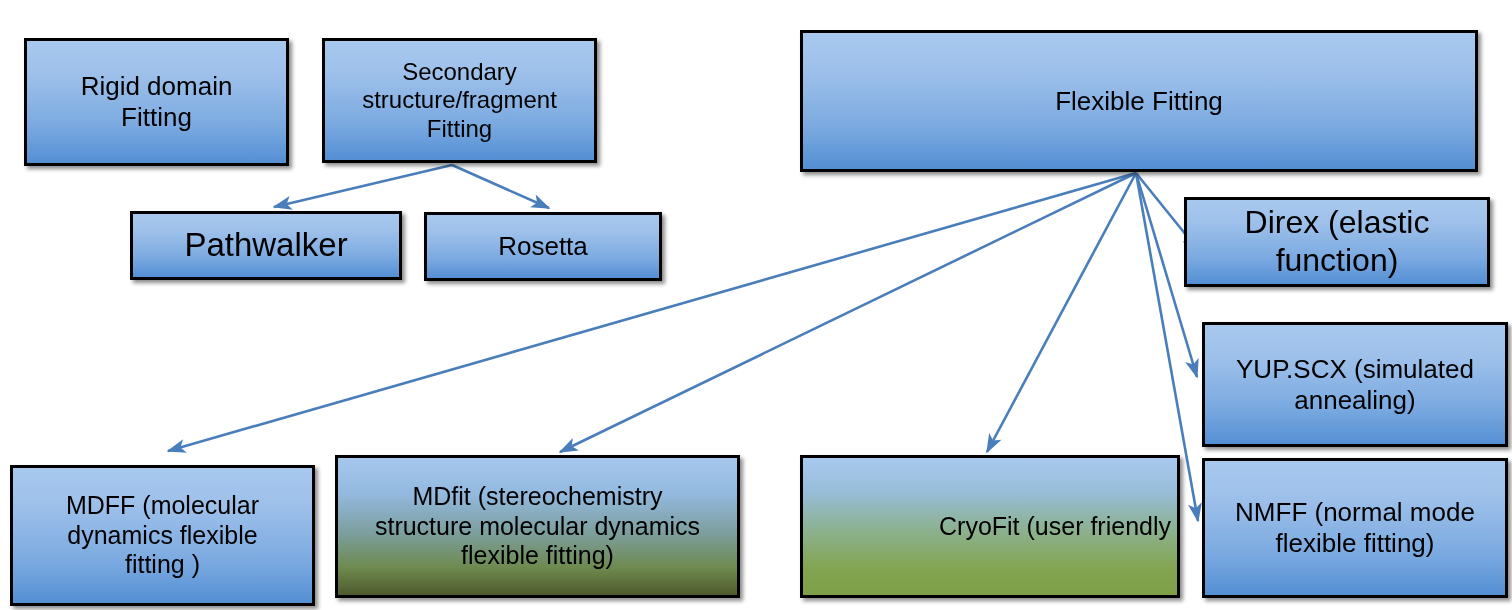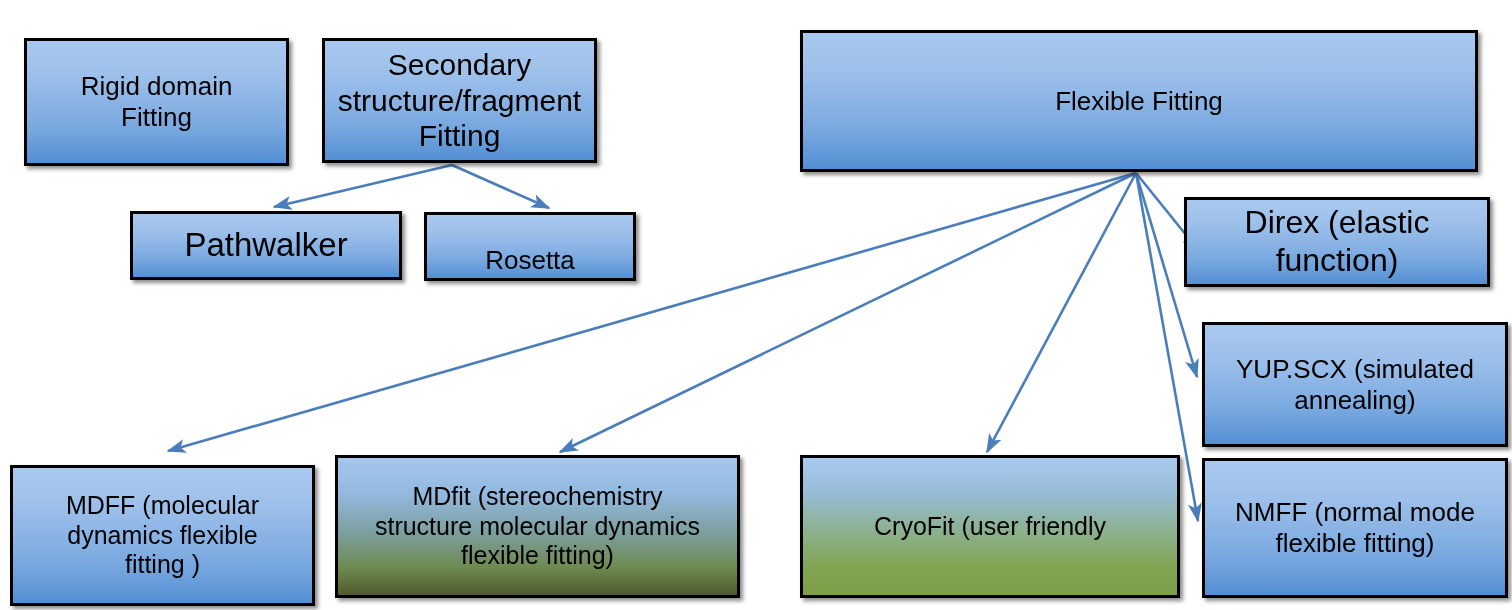--- a/index.html
+++ b/index.html
@@ -41,32 +41,33 @@
     padding: 2px 6px;
   }
   .fill-blue {
     background: linear-gradient(to bottom, #a8c8ee 0%, #9dc0ea 28%, #7aa9e0 70%, #548fd4 100%);
   }
   .fill-bluegreen {
     background: linear-gradient(to bottom, #a6c7ee 0%, #93b9df 26%, #7c9e9d 55%, #6e8a4f 80%, #4f5a2c 100%);
   }
   .fill-greenish {
     background: linear-gradient(to bottom, #a9c9ef 0%, #97bdd8 25%, #8bb08a 55%, #83a552 80%, #7d9f47 100%);
+    justify-content: flex-end;
   }
   .node span {
     display: block;
     width: 100%;
   }
 
   
   #box-rigid       { left: 24px;   top: 38px;  width: 265px; height: 128px; font-size: 26px; }
-  #box-secondary   { left: 322px;  top: 38px;  width: 275px; height: 125px; font-size: 30px; }
+  #box-secondary   { left: 322px;  top: 38px;  width: 275px; height: 125px; font-size: 24px; }
   #box-flexible    { left: 800px;  top: 30px;  width: 678px; height: 142px; font-size: 26px; }
   #box-pathwalker  { left: 130px;  top: 211px; width: 272px; height: 69px;  font-size: 33px; }
-  #box-rosetta     { left: 424px;  top: 212px; width: 212px; height: 69px;  font-size: 26px; align-items: flex-end; }
+  #box-rosetta     { left: 424px;  top: 212px; width: 238px; height: 69px;  font-size: 26px; }
   #box-direx       { left: 1184px; top: 197px; width: 306px; height: 90px; font-size: 32px; }
   #box-yupscx      { left: 1202px; top: 322px; width: 306px; height: 125px; font-size: 26px; }
   #box-nmff        { left: 1202px; top: 458px; width: 306px; height: 140px; font-size: 26px; }
   #box-mdff        { left: 10px;   top: 457px; width: 305px; height: 141px; font-size: 25px; margin-top: 8px; }
   #box-mdfit       { left: 335px;  top: 455px; width: 405px; height: 143px; font-size: 25px; }
   #box-cryofit     { left: 800px;  top: 455px; width: 380px; height: 143px; font-size: 25px; }
 </style>
 </head>
 <body>
 

